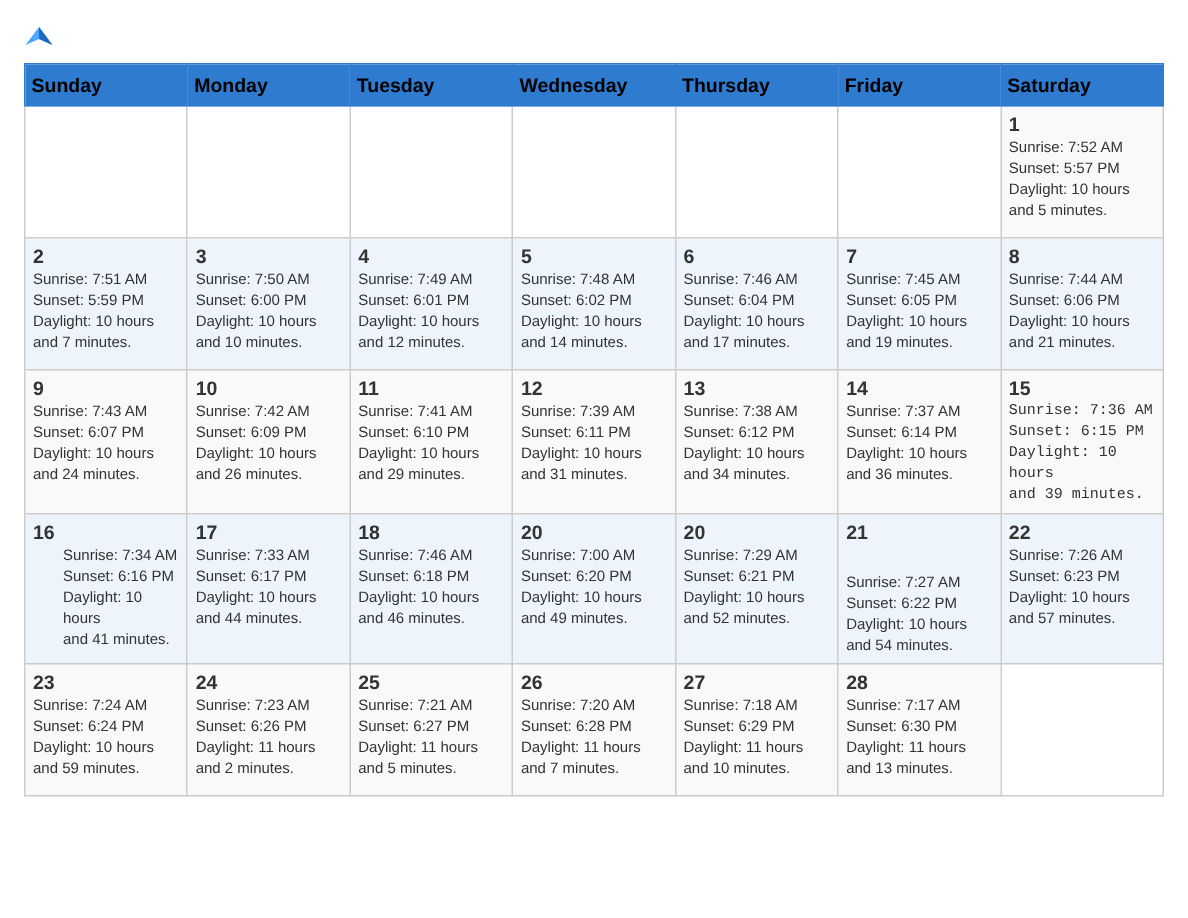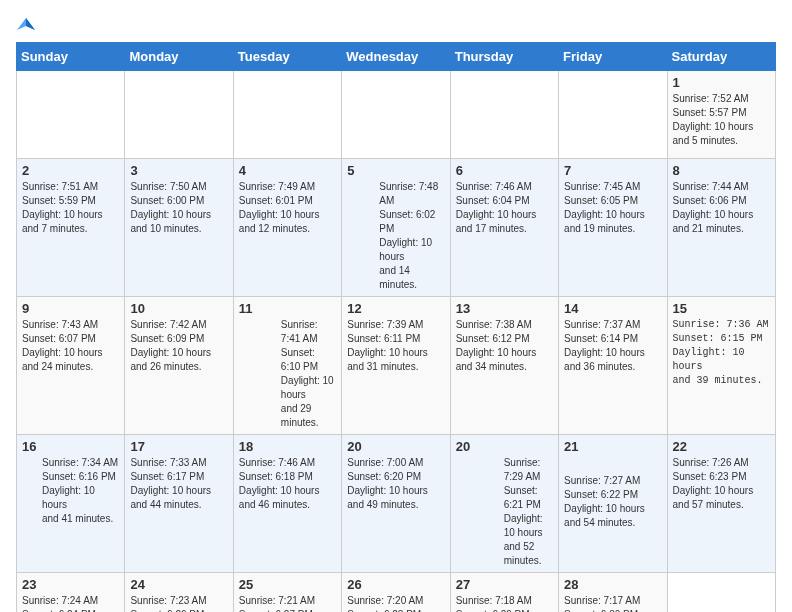--- a/index.html
+++ b/index.html
@@ -32,21 +32,21 @@
       font-size: 16px;
       color: #555;
     }
     table {
       width: 100%;
       border-collapse: collapse;
       table-layout: fixed;
     }
     thead tr th {
       background-color: #2e7bcf;
-      color: #ffffff;
+      color: #000000;
       font-size: 13px;
       font-weight: bold;
       padding: 6px 4px;
       text-align: left;
       border: 1px solid #2e7bcf;
     }
     tbody tr td {
       border: 1px solid #ccc;
       vertical-align: top;
       padding: 4px 5px;
@@ -139,21 +139,21 @@
         </td>
         <td>
           <span class="day-num">4</span>
           <div class="day-info" style="white-space: pre-line;">Sunrise: 7:49 AM
 Sunset: 6:01 PM
 Daylight: 10 hours
 and 12 minutes.</div>
         </td>
         <td>
           <span class="day-num">5</span>
-          <div class="day-info" style="white-space: pre-line; margin-left: 32px;">Sunrise: 7:48 AM
+          <div class="day-info" style="white-space: pre-line;">Sunrise: 7:48 AM
 Sunset: 6:02 PM
 Daylight: 10 hours
 and 14 minutes.</div>
         </td>
         <td>
           <span class="day-num">6</span>
           <div class="day-info" style="white-space: pre-line;">Sunrise: 7:46 AM
 Sunset: 6:04 PM
 Daylight: 10 hours
 and 17 minutes.</div>
@@ -183,21 +183,21 @@
         </td>
         <td>
           <span class="day-num">10</span>
           <div class="day-info" style="white-space: pre-line;">Sunrise: 7:42 AM
 Sunset: 6:09 PM
 Daylight: 10 hours
 and 26 minutes.</div>
         </td>
         <td>
           <span class="day-num">11</span>
-          <div class="day-info" style="white-space: pre-line; margin-left: 42px;">Sunrise: 7:41 AM
+          <div class="day-info" style="white-space: pre-line;">Sunrise: 7:41 AM
 Sunset: 6:10 PM
 Daylight: 10 hours
 and 29 minutes.</div>
         </td>
         <td>
           <span class="day-num">12</span>
           <div class="day-info" style="white-space: pre-line;">Sunrise: 7:39 AM
 Sunset: 6:11 PM
 Daylight: 10 hours
 and 31 minutes.</div>
@@ -248,21 +248,21 @@
         </td>
         <td>
           <span class="day-num">20</span>
           <div class="day-info" style="white-space: pre-line;">Sunrise: 7:00 AM
 Sunset: 6:20 PM
 Daylight: 10 hours
 and 49 minutes.</div>
         </td>
         <td>
           <span class="day-num">20</span>
-          <div class="day-info" style="white-space: pre-line; margin-left: 48px;">Sunrise: 7:29 AM
+          <div class="day-info" style="white-space: pre-line;">Sunrise: 7:29 AM
 Sunset: 6:21 PM
 Daylight: 10 hours
 and 52 minutes.</div>
         </td>
         <td>
           <span class="day-num">21</span>
           <div class="day-info" style="white-space: pre-line; margin-top: 20px;">Sunrise: 7:27 AM
 Sunset: 6:22 PM
 Daylight: 10 hours
 and 54 minutes.</div>

